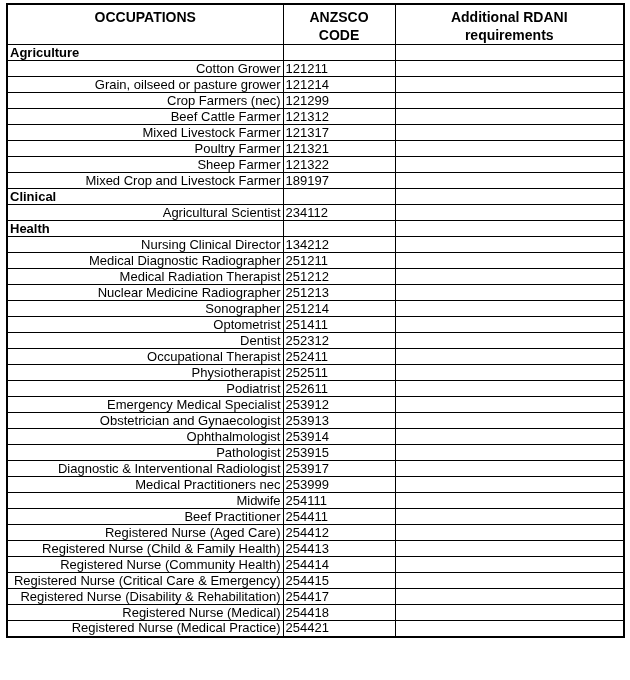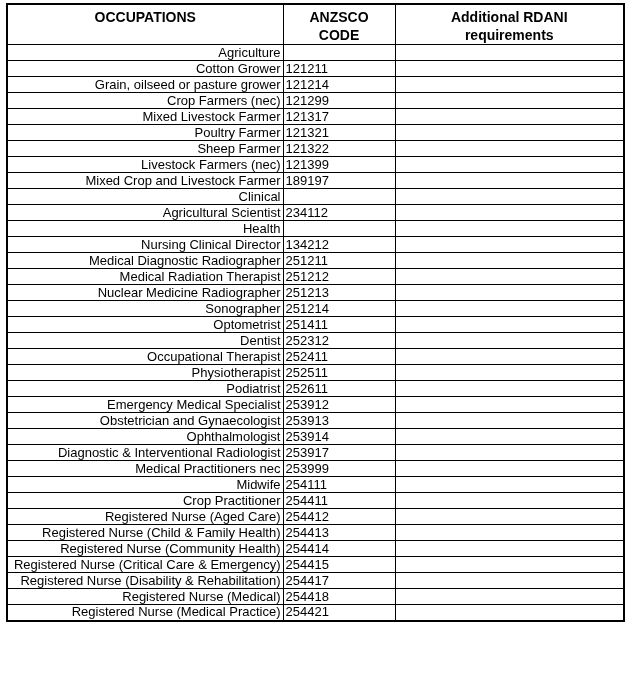--- a/index.html
+++ b/index.html
@@ -52,22 +52,22 @@
   td.occupation-cell {
     text-align: right;
     padding-left: 4px;
   }
   td.code-cell {
   }
   td.requirements-cell {
     text-align: left;
   }
   tr.section-row td.section-name-cell {
-    font-weight: normal;
-    text-align: right;
+    font-weight: bold;
+    text-align: left;
   }
 </style>
 </head>
 <body>
 
 <div class="doc-page">
   <table class="occupations">
     <colgroup>
       <col style="width:276px">
       <col style="width:112px">
@@ -97,37 +97,37 @@
           <td class="occupation-cell">Grain, oilseed or pasture grower</td>
           <td class="code-cell">121214</td>
           <td class="requirements-cell">&nbsp;</td>
         </tr>
         <tr class="data-row">
           <td class="occupation-cell">Crop Farmers (nec)</td>
           <td class="code-cell">121299</td>
           <td class="requirements-cell">&nbsp;</td>
         </tr>
         <tr class="data-row">
+          <td class="occupation-cell">Beef Cattle Farmer</td>
+          <td class="code-cell">121312</td>
+          <td class="requirements-cell">&nbsp;</td>
+        </tr>
+        <tr class="data-row">
           <td class="occupation-cell">Mixed Livestock Farmer</td>
           <td class="code-cell">121317</td>
           <td class="requirements-cell">&nbsp;</td>
         </tr>
         <tr class="data-row">
           <td class="occupation-cell">Poultry Farmer</td>
           <td class="code-cell">121321</td>
           <td class="requirements-cell">&nbsp;</td>
         </tr>
         <tr class="data-row">
           <td class="occupation-cell">Sheep Farmer</td>
           <td class="code-cell">121322</td>
-          <td class="requirements-cell">&nbsp;</td>
-        </tr>
-        <tr class="data-row">
-          <td class="occupation-cell">Livestock Farmers (nec)</td>
-          <td class="code-cell">121399</td>
           <td class="requirements-cell">&nbsp;</td>
         </tr>
         <tr class="data-row">
           <td class="occupation-cell">Mixed Crop and Livestock Farmer</td>
           <td class="code-cell">189197</td>
           <td class="requirements-cell">&nbsp;</td>
         </tr>
         <tr class="section-row">
           <td class="section-name-cell">Clinical</td>
           <td class="code-cell">&nbsp;</td>
@@ -202,36 +202,41 @@
           <td class="occupation-cell">Obstetrician and Gynaecologist</td>
           <td class="code-cell">253913</td>
           <td class="requirements-cell">&nbsp;</td>
         </tr>
         <tr class="data-row">
           <td class="occupation-cell">Ophthalmologist</td>
           <td class="code-cell">253914</td>
           <td class="requirements-cell">&nbsp;</td>
         </tr>
         <tr class="data-row">
+          <td class="occupation-cell">Pathologist</td>
+          <td class="code-cell">253915</td>
+          <td class="requirements-cell">&nbsp;</td>
+        </tr>
+        <tr class="data-row">
           <td class="occupation-cell">Diagnostic &amp; Interventional Radiologist</td>
           <td class="code-cell">253917</td>
           <td class="requirements-cell">&nbsp;</td>
         </tr>
         <tr class="data-row">
           <td class="occupation-cell">Medical Practitioners nec</td>
           <td class="code-cell">253999</td>
           <td class="requirements-cell">&nbsp;</td>
         </tr>
         <tr class="data-row">
           <td class="occupation-cell">Midwife</td>
           <td class="code-cell">254111</td>
           <td class="requirements-cell">&nbsp;</td>
         </tr>
         <tr class="data-row">
-          <td class="occupation-cell">Crop Practitioner</td>
+          <td class="occupation-cell">Beef Practitioner</td>
           <td class="code-cell">254411</td>
           <td class="requirements-cell">&nbsp;</td>
         </tr>
         <tr class="data-row">
           <td class="occupation-cell">Registered Nurse (Aged Care)</td>
           <td class="code-cell">254412</td>
           <td class="requirements-cell">&nbsp;</td>
         </tr>
         <tr class="data-row">
           <td class="occupation-cell">Registered Nurse (Child &amp; Family Health)</td>

